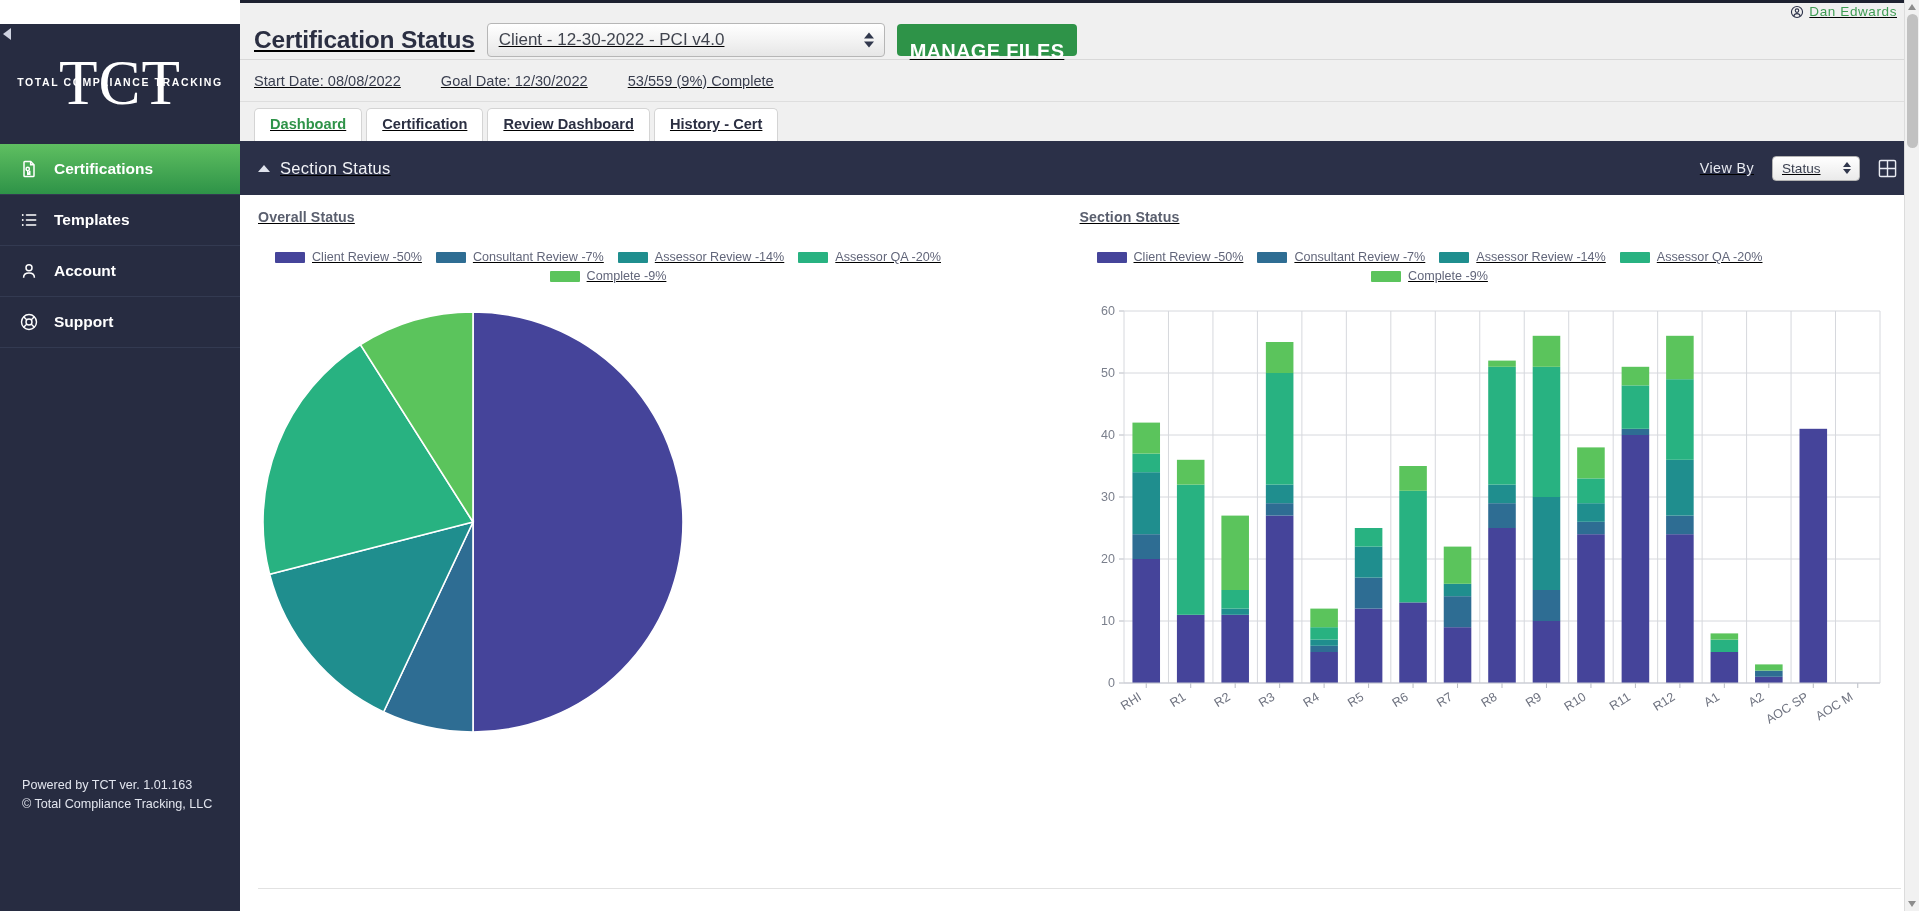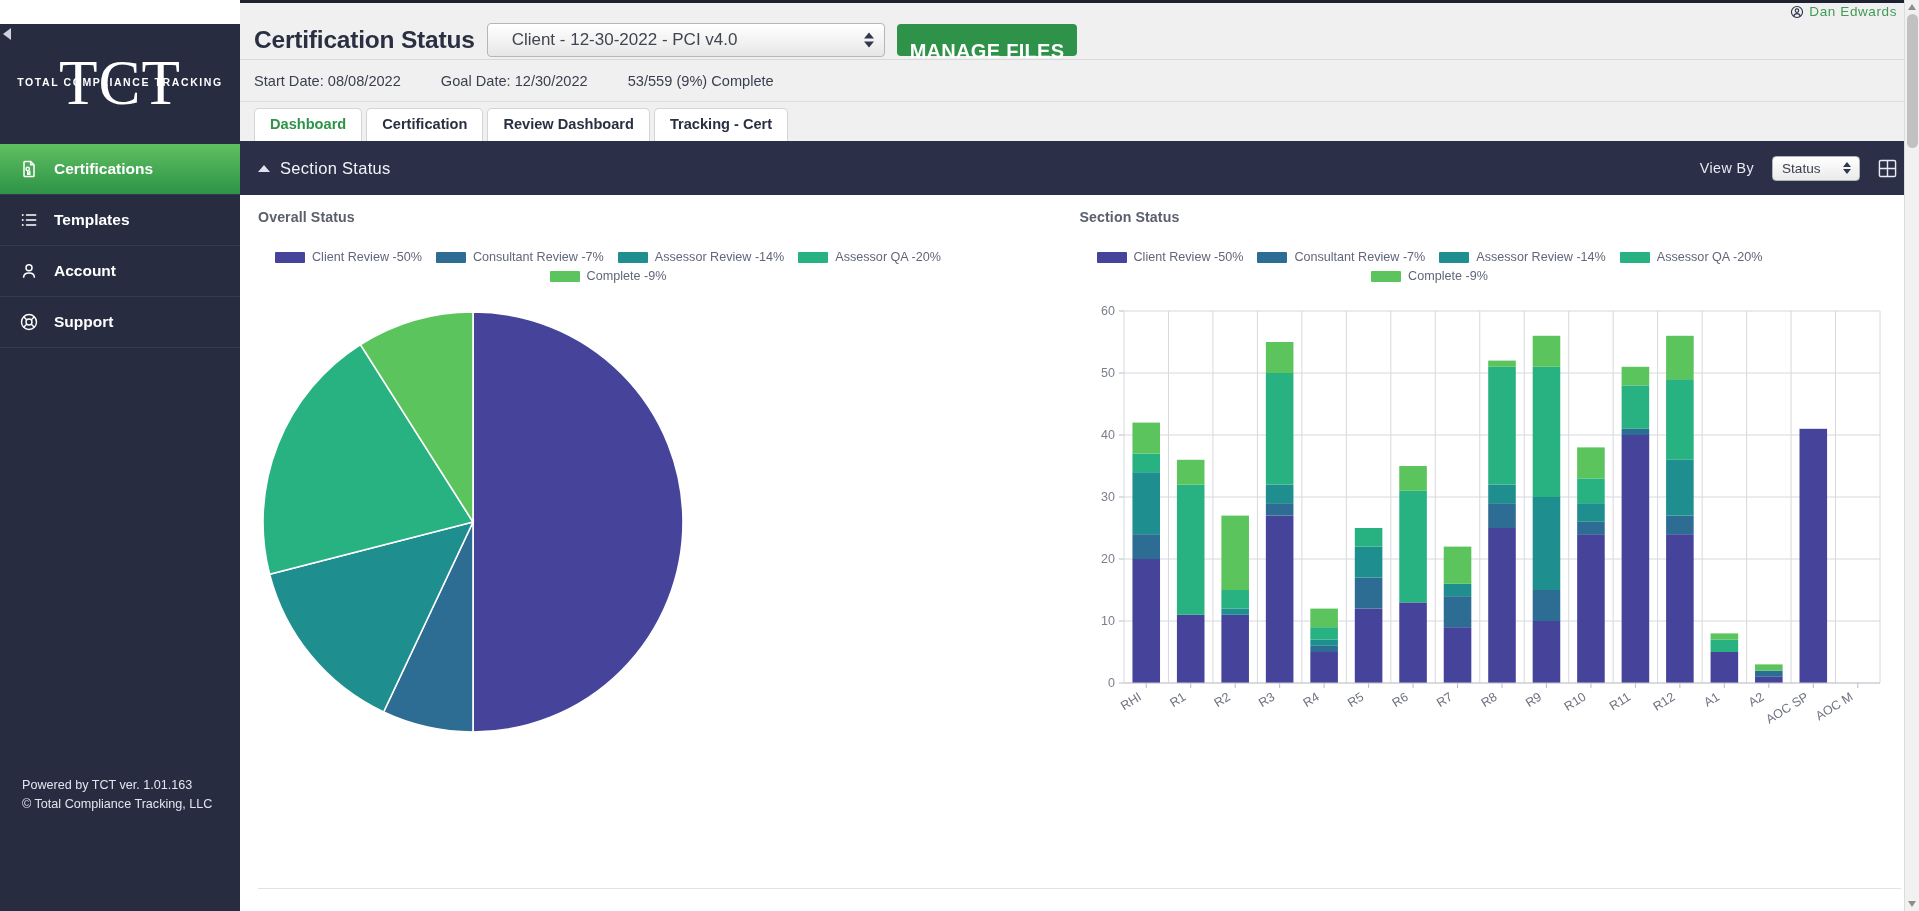--- a/index.html
+++ b/index.html
@@ -58,21 +58,21 @@
   }
   .nav-icon { width: 22px; height: 22px; display: flex; align-items: center; justify-content: center; }
   .nav-icon svg { display:block; }
   .sidebar-footer {
     margin-top: auto; padding: 0 0 120px 22px;
     font-size: 12.6px; line-height: 1.55; color: #e2e5ee;
     font-weight: normal;
   }
 
   
-  .main { flex: 1; height: 911px; display: flex; flex-direction: column; background: #f0f0f0; overflow: hidden; position: relative; }
+  .main { flex: 1; height: 911px; display: flex; flex-direction: column; background: #f0f0f0; overflow: hidden; position: relative; text-decoration: underline; }
 
   .topstrip { height: 3px; background: #1d2130; }
 
   .userbar {
     height: 17px; background: #f0f0f0;
     display: flex; justify-content: flex-end; align-items: center;
     padding-right: 22px;
   }
   .user-link { display:flex; align-items:center; gap:5px; font-size: 13.5px; color: #3f9c54; cursor: pointer; }
   .user-link .uname { letter-spacing: .6px; }
@@ -81,21 +81,21 @@
     background: #f0f0f0;
     display: flex; align-items: center; gap: 12px;
     padding: 0 0 0 14px; height: 40px;
     border-bottom: 1px solid #d8d8d8;
   }
   .page-title { font-size: 24.5px; font-weight: bold; color: #2b2f42; letter-spacing: -0.2px; white-space: nowrap; }
   .cert-select {
     position: relative; width: 398px; height: 34px;
     background: linear-gradient(to bottom,#ffffff 0%, #f2f2f2 55%, #e6e6e6 100%);
     border: 1px solid #b6b6b6; border-radius: 4px;
-    display: flex; align-items: center; padding-left: 24px;
+    display: flex; align-items: center; padding-left: 11px;
     font-size: 17px; color: #41454f; cursor: pointer;
   }
   .cert-select .spin {
     position: absolute; right: 10px; top: 50%; transform: translateY(-50%);
     display: flex; flex-direction: column; gap: 3px;
   }
   .cert-select .spin i { display:block; width:0; height:0; border-left:5px solid transparent; border-right:5px solid transparent; }
   .cert-select .spin i.up { border-bottom: 6px solid #31384d; }
   .cert-select .spin i.dn { border-top: 6px solid #31384d; }
   .manage-btn {
@@ -271,21 +271,21 @@
     <div class="datesbar">
       <span>Start Date: 08/08/2022</span>
       <span>Goal Date: 12/30/2022</span>
       <span>53/559 (9%) Complete</span>
     </div>
 
     <div class="tabsbar">
       <div class="tab active">Dashboard</div>
       <div class="tab">Certification</div>
       <div class="tab">Review Dashboard</div>
-      <div class="tab">Tracking - Cert</div>
+      <div class="tab">History - Cert</div>
     </div>
 
     <div class="panel">
       <div class="panel-head">
         <div class="panel-head-left">
           <span class="caret-up"></span>
           <span class="panel-title">Section Status</span>
         </div>
         <div class="panel-head-right">
           <span class="viewby-label">View By</span>

